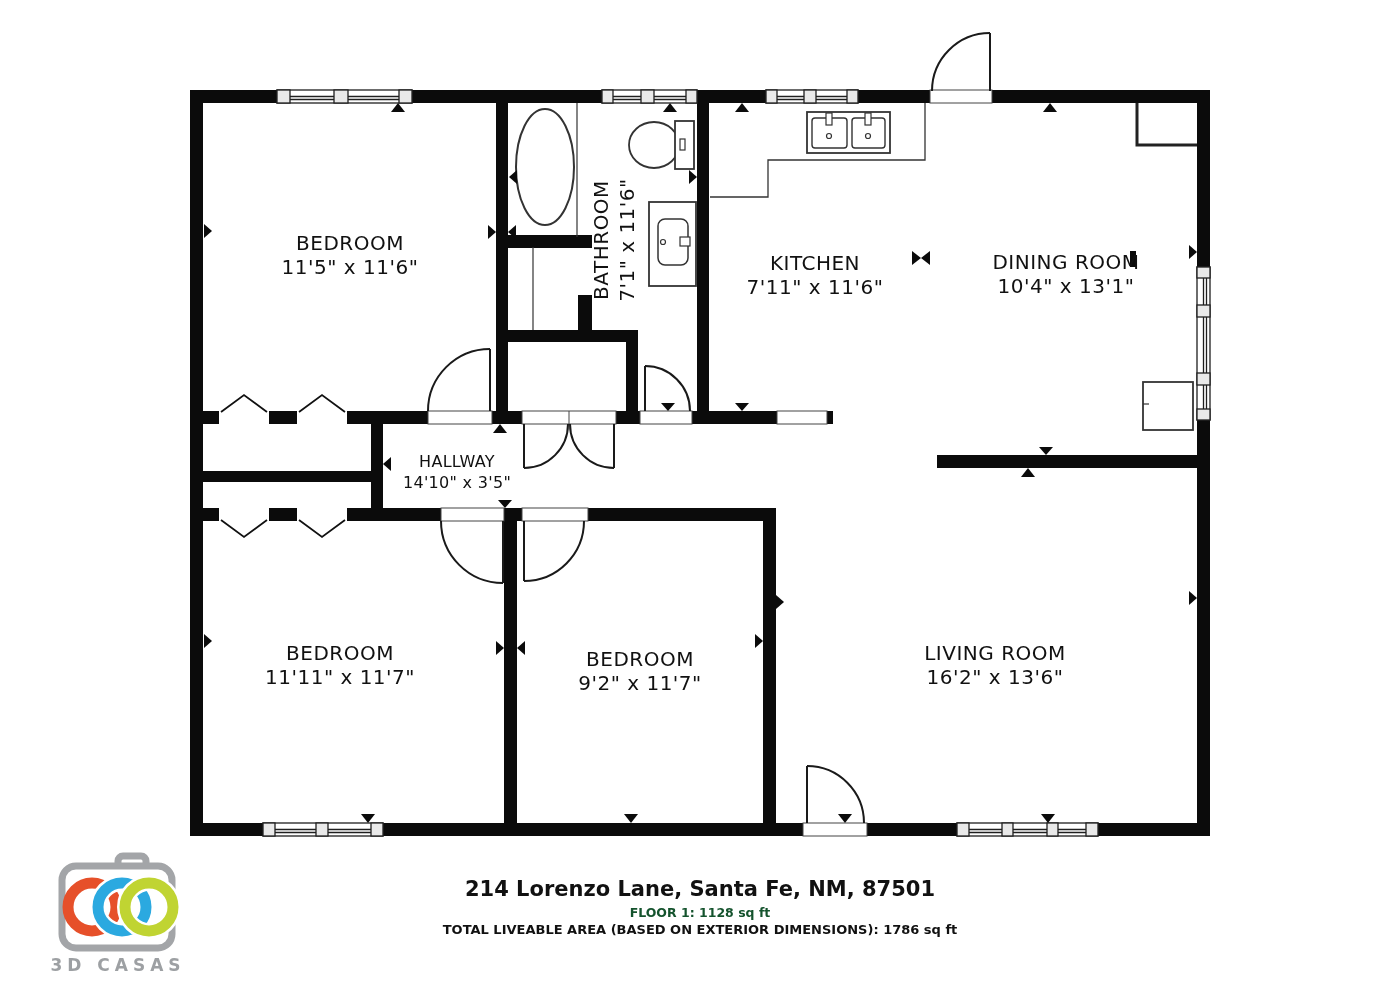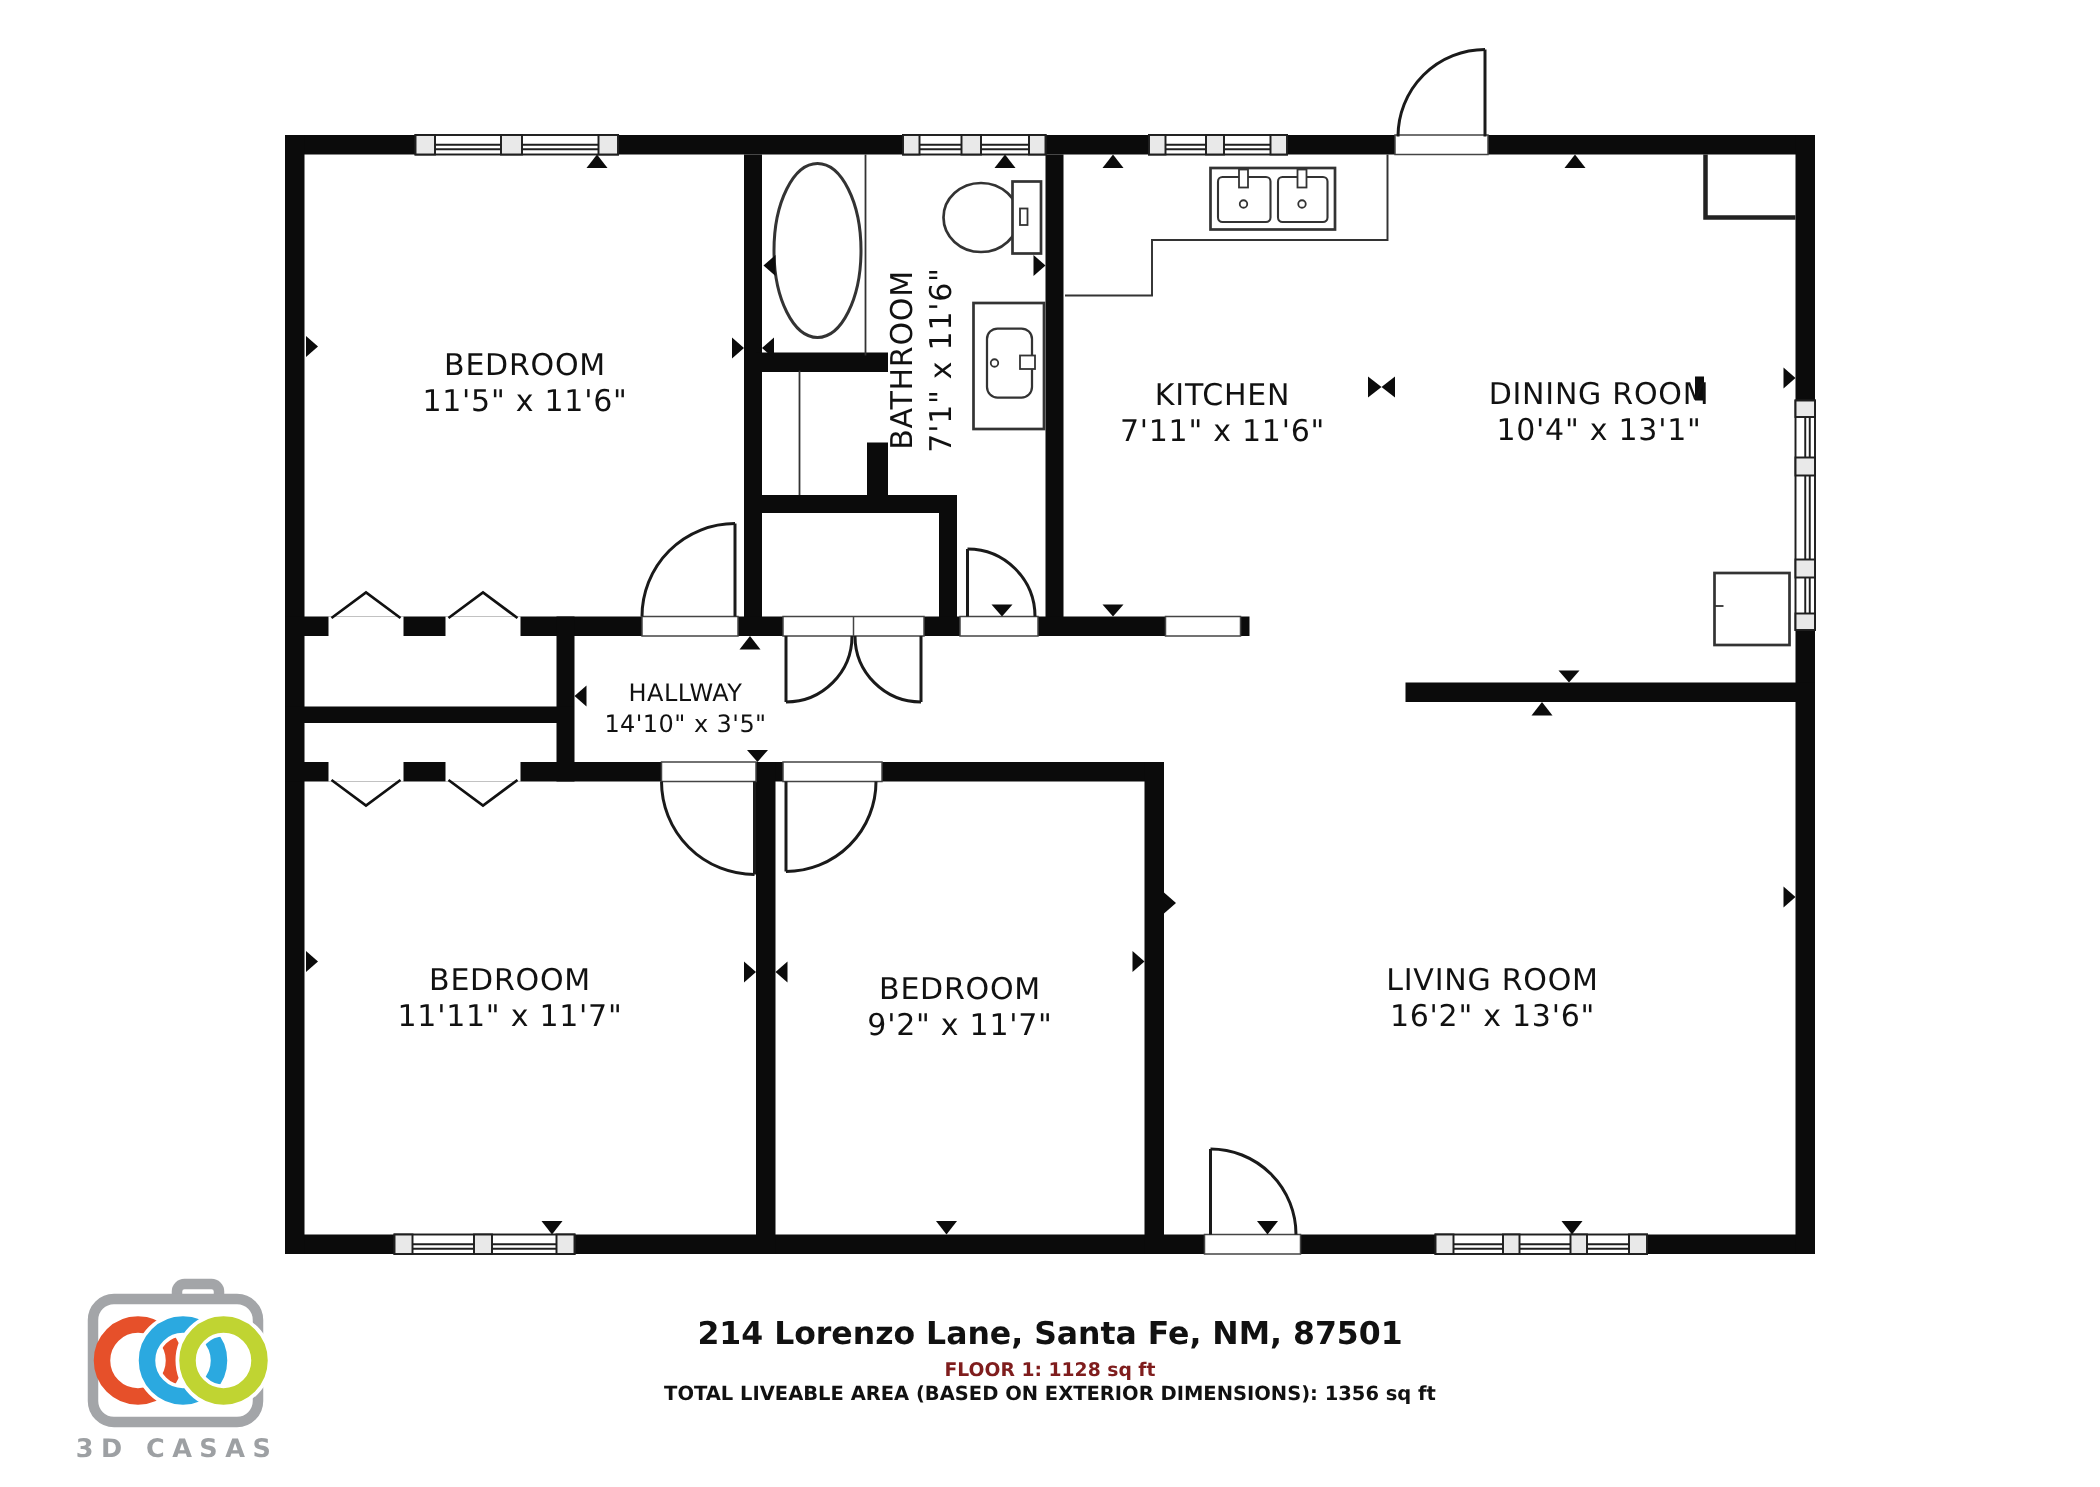--- a/index.html
+++ b/index.html
@@ -6,21 +6,21 @@
   .page{position:relative;width:1372px;height:991px;background:#ffffff;overflow:hidden;
         font-family:"DejaVu Sans","Liberation Sans",sans-serif;}
   .plan-svg{position:absolute;left:0;top:0;}
   .room-name,.room-dims{fill:#111;font-family:"DejaVu Sans","Liberation Sans",sans-serif;}
   .room-name{font-size:20px;letter-spacing:0.5px;}
   .room-dims{font-size:20px;letter-spacing:0.5px;}
   .hall-name,.hall-dims{fill:#111;font-size:16px;letter-spacing:0.3px;
         font-family:"DejaVu Sans","Liberation Sans",sans-serif;}
   .footer{position:absolute;left:0;top:845px;width:1400px;height:146px;text-align:center;}
   .address{position:absolute;left:0;top:32px;width:1400px;font-size:21px;font-weight:bold;color:#111;}
-  .floor-line{position:absolute;left:0;top:60px;width:1400px;font-size:12.5px;font-weight:bold;color:#7f1d1d;}
+  .floor-line{position:absolute;left:0;top:60px;width:1400px;font-size:12.5px;font-weight:bold;color:#14532d;}
   .total-line{position:absolute;left:0;top:77px;width:1400px;font-size:13px;font-weight:bold;color:#111;}
   .disclaimer{position:absolute;left:0;top:99px;width:1400px;font-size:11.5px;line-height:14px;color:#b2b2b2;}
   .logo{position:absolute;left:48px;top:852px;width:140px;height:126px;}
   .brand-text{fill:#9da0a3;font-size:17px;font-weight:600;letter-spacing:5px;
         font-family:"DejaVu Sans","Liberation Sans",sans-serif;}
 </style>
 </head>
 <body>
 
 <div class="page">
@@ -262,18 +262,18 @@
       <circle cx="74" cy="55" r="24" fill="none" stroke="#2ba9e0" stroke-width="11"></circle>
       <circle cx="101" cy="55" r="24" fill="none" stroke="#ffffff" stroke-width="16"></circle>
       <circle cx="101" cy="55" r="24" fill="none" stroke="#c0d432" stroke-width="11"></circle>
     </g>
     <text class="brand-text" x="70" y="119" text-anchor="middle">3D CASAS</text>
   </svg>
 
   <div class="footer">
     <div class="address">214 Lorenzo Lane, Santa Fe, NM, 87501</div>
     <div class="floor-line">FLOOR 1: 1128 sq ft</div>
-    <div class="total-line">TOTAL LIVEABLE AREA (BASED ON EXTERIOR DIMENSIONS): 1356 sq ft</div>
+    <div class="total-line">TOTAL LIVEABLE AREA (BASED ON EXTERIOR DIMENSIONS): 1786 sq ft</div>
     <div class="disclaimer">
     </div>
   </div>
 
 </div>
 
 </body></html>

